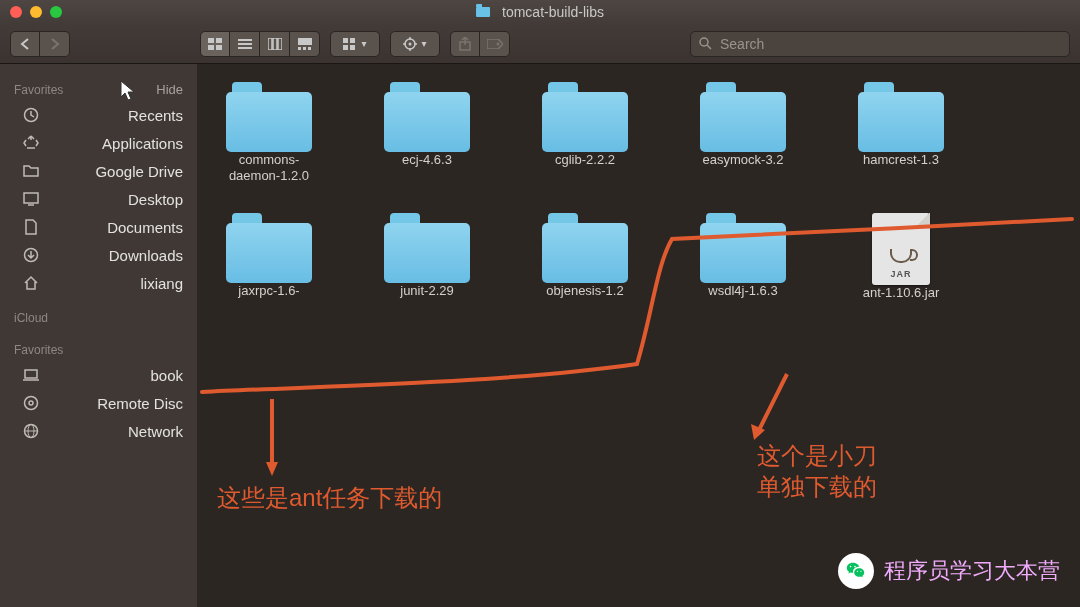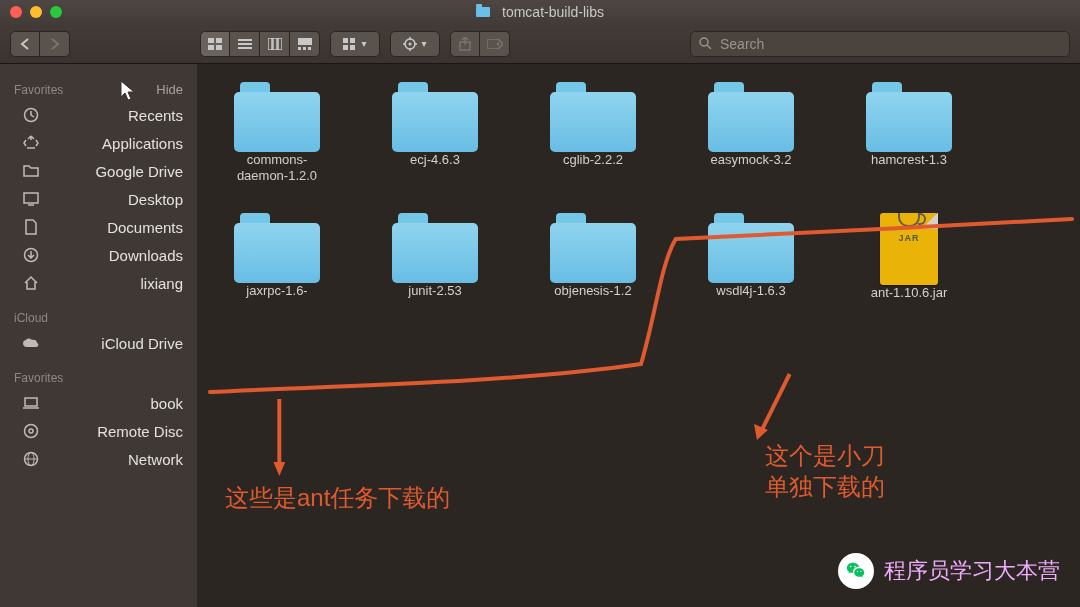--- a/index.html
+++ b/index.html
@@ -20,34 +20,34 @@
   .tb-btn.disabled { color: #7a736e; }
   .tb-btn:first-child { border-radius: 5px 0 0 5px; }
   .tb-btn:last-child { border-radius: 0 5px 5px 0; }
   .tb-btn.solo { border-radius: 5px; }
   .tb-btn + .tb-btn { border-left: none; }
   .tb-btn.active { background: #6a625c; }
   .search-box { flex: 1; max-width: 380px; margin-left: auto; background: #4a433e; border: 1px solid #2a2522; border-radius: 5px; height: 26px; display: flex; align-items: center; padding: 0 8px; gap: 8px; color: #9a938d; font-size: 14px; }
   .search-box input { background: transparent; border: none; outline: none; color: #d0d0d0; font-size: 14px; flex: 1; }
   .search-box input::placeholder { color: #9a938d; }
 
-  .content { display: flex; height: calc(100% - 64px); gap: 8px; }
+  .content { display: flex; height: calc(100% - 64px); }
   .sidebar { width: 197px; background: #3f3834; padding-top: 14px; font-size: 14px; overflow: hidden; }
   .sb-section-label { color: #8e8782; font-size: 12px; padding: 4px 14px; display: flex; justify-content: space-between; align-items: center; }
   .sb-hide { color: #a8a29c; font-size: 13px; }
   .sb-item { display: flex; align-items: center; gap: 8px; padding: 5px 14px 5px 22px; color: #e4e2df; font-size: 15px; cursor: pointer; justify-content: space-between; }
   .sb-ico { width: 18px; height: 18px; display: flex; align-items: center; justify-content: center; color: #bfbab4; flex-shrink: 0; }
 
   .file-area { flex: 1; background: #2b2622; position: relative; padding: 18px 20px; overflow: hidden; }
   .grid { display: flex; flex-wrap: wrap; column-gap: 54px; row-gap: 28px; }
   .item { width: 104px; display: flex; flex-direction: column; align-items: center; text-align: center; }
   .folder { width: 86px; height: 70px; position: relative; }
   .folder .tab { position: absolute; top: 0; left: 6px; width: 30px; height: 12px; background: #75c7e8; border-radius: 4px 4px 0 0; }
   .folder .body { position: absolute; top: 10px; left: 0; right: 0; bottom: 0; background: linear-gradient(#8fd4ef, #68bde4); border-radius: 5px; }
-  .jar-file { width: 58px; height: 72px; background: #eab308; border-radius: 3px; position: relative; display: flex; flex-direction: column; align-items: center; justify-content: flex-start; padding-bottom: 6px; box-shadow: 0 1px 2px rgba(0,0,0,0.5); }
+  .jar-file { width: 58px; height: 72px; background: #e5e5e5; border-radius: 3px; position: relative; display: flex; flex-direction: column; align-items: center; justify-content: flex-end; padding-bottom: 6px; box-shadow: 0 1px 2px rgba(0,0,0,0.5); }
   .jar-file::before { content: ""; position: absolute; top: 0; right: 0; width: 16px; height: 16px; background: linear-gradient(135deg, transparent 50%, #d4d1cc 50%); }
   .jar-file .cup { width: 22px; height: 14px; border: 2px solid #6a5a4a; border-top: none; border-radius: 0 0 10px 10px; margin-bottom: 6px; position: relative; }
   .jar-file .cup::after { content: ""; position: absolute; right: -8px; top: 0; width: 6px; height: 8px; border: 2px solid #6a5a4a; border-left: none; border-radius: 0 6px 6px 0; }
   .jar-file .jar-label { font-size: 9px; color: #555; letter-spacing: 1px; font-weight: bold; }
   .item-label { font-size: 13px; color: #d4d0cc; line-height: 1.25; max-width: 120px; word-break: break-word; }
 
   .annotation-svg { position: absolute; top: 0; left: 0; width: 100%; height: 100%; pointer-events: none; }
   .anno-text { position: absolute; color: #e05a2f; font-size: 24px; font-weight: 500; white-space: nowrap; }
 
   .watermark { position: absolute; right: 20px; bottom: 18px; display: flex; align-items: center; gap: 10px; color: #f0abfc; font-size: 22px; }
@@ -227,28 +227,20 @@
           <svg width="16" height="16" viewBox="0 0 16 16">
             <path d="M2 8 L8 2 L14 8 M4 7 V14 H12 V7" fill="none" stroke="currentColor" stroke-width="1.5"></path>
           </svg>
         </span>
         <span>lixiang</span>
       </div>
 
     <div class="sb-section-label" style="margin-top:10px">
         <span>iCloud</span>
       </div>
-    <div class="sb-item">
-        <span class="sb-ico">
-          <svg width="18" height="12" viewBox="0 0 18 12">
-            <path d="M5 10 C2 10 1 8 1 6 C1 4 3 3 4 3 C5 1 8 1 10 3 C12 2 15 3 15 6 C17 6 17 10 14 10 Z" fill="currentColor"></path>
-          </svg>
-        </span>
-        <span>iCloud Drive</span>
-      </div>
 
     <div class="sb-section-label" style="margin-top:10px">
         <span>Favorites</span>
       </div>
     <div class="sb-item">
         <span class="sb-ico">
           <svg width="18" height="12" viewBox="0 0 18 12">
             <rect x="3" y="1" width="12" height="8" fill="none" stroke="currentColor" stroke-width="1.5"></rect>
             <line x1="1" y1="11" x2="17" y2="11" stroke="currentColor" stroke-width="1.5"></line>
           </svg>
@@ -318,21 +310,21 @@
             <div class="tab"></div>
             <div class="body"></div>
           </div>
           <div class="item-label">jaxrpc-1.6-</div>
         </div>
         <div class="item">
           <div class="folder">
             <div class="tab"></div>
             <div class="body"></div>
           </div>
-          <div class="item-label">junit-2.53</div>
+          <div class="item-label">junit-2.29</div>
         </div>
         <div class="item">
           <div class="folder">
             <div class="tab"></div>
             <div class="body"></div>
           </div>
           <div class="item-label">objenesis-1.2</div>
         </div>
         <div class="item">
           <div class="folder">

